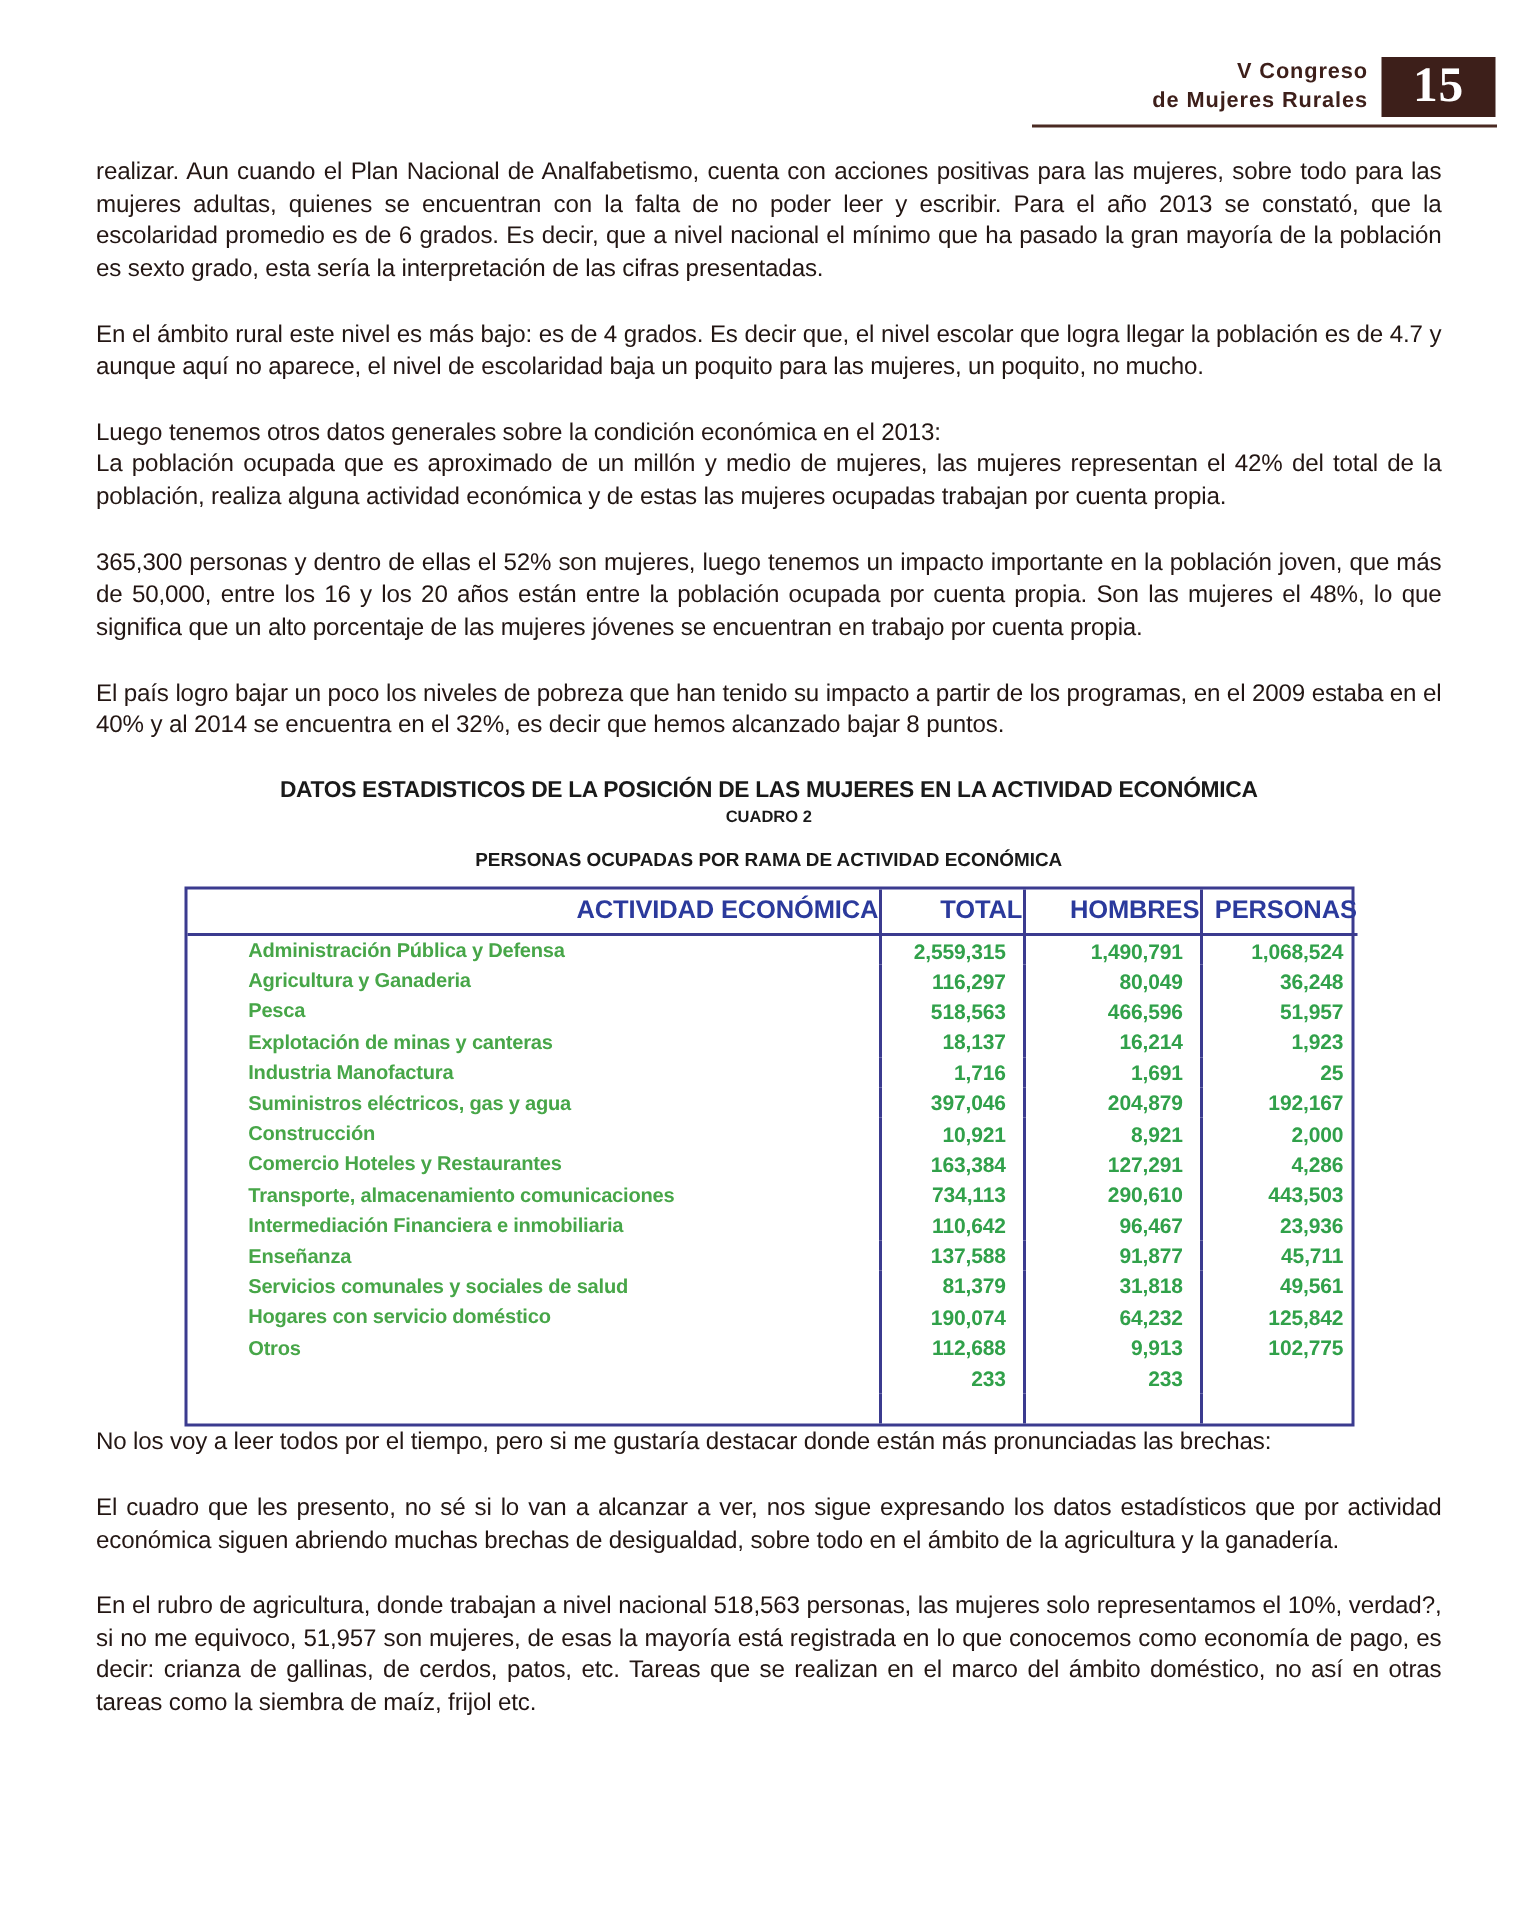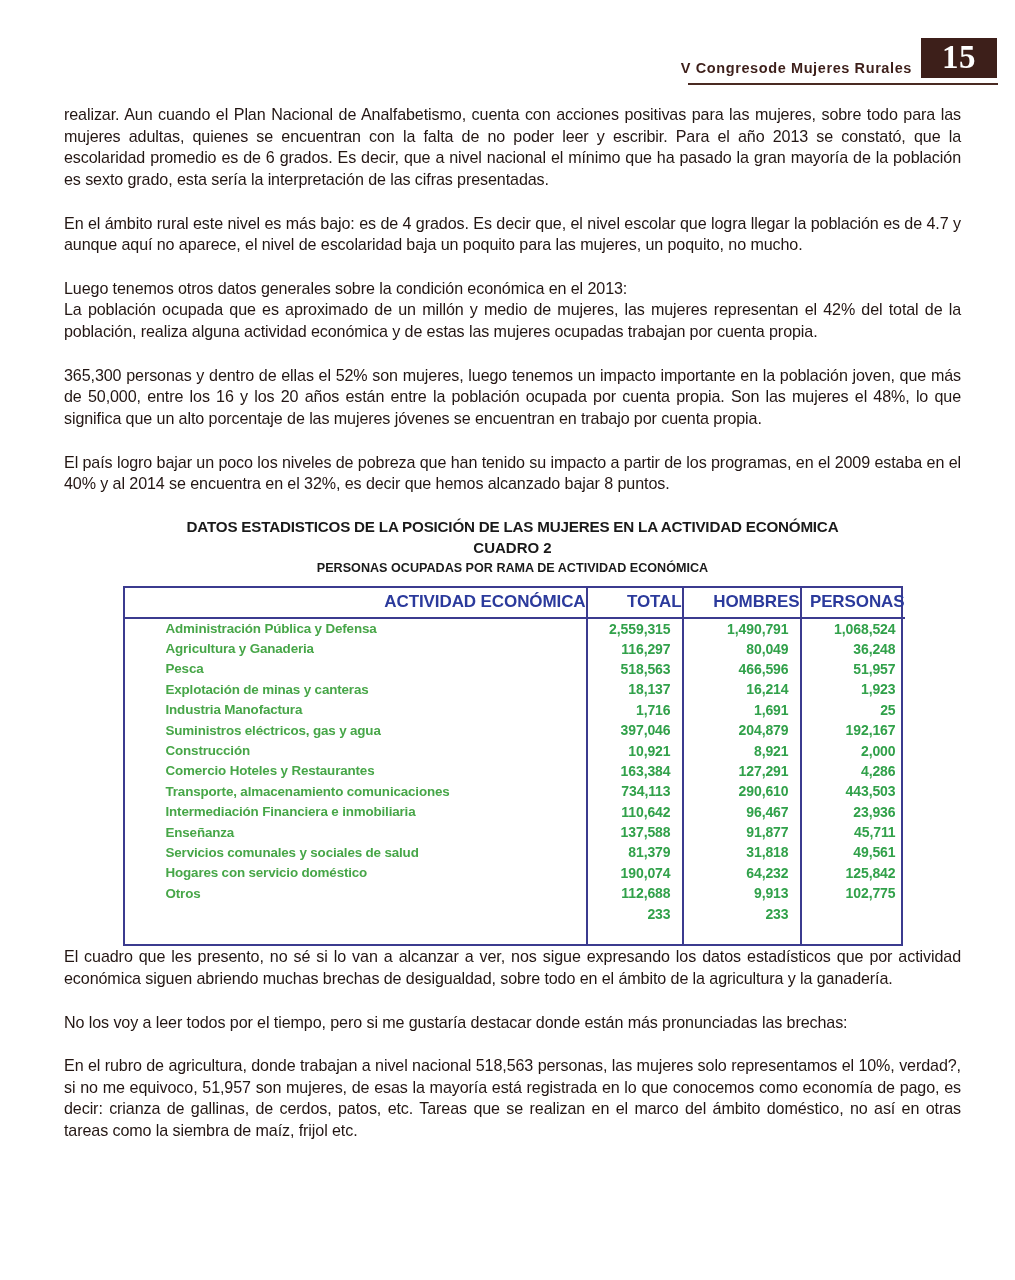--- a/index.html
+++ b/index.html
@@ -27,20 +27,21 @@
   .header-inner {
     position: absolute;
     right: 18px;
     top: 38px;
     display: flex;
     align-items: stretch;
     height: 40px;
   }
   .congress-title {
     display: flex;
+    flex-direction: column;
     justify-content: center;
     align-items: flex-end;
     text-align: right;
     padding-right: 9px;
     font-size: 14.5px;
     font-weight: bold;
     letter-spacing: 0.6px;
     color: #3d1f1a;
     line-height: 1.32;
   }
@@ -92,32 +93,32 @@
   .tbl-title {
     text-align: center;
     font-size: 15.2px;
     font-weight: bold;
     color: #1a1a1a;
     letter-spacing: -0.2px;
     line-height: 1.25;
   }
   .tbl-sub1 {
     text-align: center;
-    font-size: 15px;
+    font-size: 11px;
     font-weight: bold;
     color: #1a1a1a;
     margin-top: 3px;
     letter-spacing: 0px;
   }
   .tbl-sub2 {
     text-align: center;
     font-size: 12.6px;
     font-weight: bold;
     color: #1a1a1a;
-    margin-top: 5px;
+    margin-top: 15px;
     letter-spacing: 0px;
   }
 
   .data-table-wrap {
     margin: 11px auto 0 auto;
     width: 780px;
     border: 2px solid #3b3b8f;
     box-sizing: border-box;
     background: #fff;
   }
@@ -338,19 +339,19 @@
               <td class="c-act">&nbsp;</td>
               <td class="c-num c-total">&nbsp;</td>
               <td class="c-num c-hombres">&nbsp;</td>
               <td class="c-num c-mujeres">&nbsp;</td>
             </tr>
           </tbody>
       </table>
     </div>
   </div>
 
+  <p class="para">No los voy a leer todos por el tiempo, pero si me  gustaría destacar donde están más pronunciadas las brechas:</p>
+
   <p class="para after-table">El cuadro que les presento, no sé si lo van a alcanzar a ver, nos sigue expresando los datos estadísticos que por actividad económica siguen abriendo muchas brechas de desigualdad, sobre todo en el ámbito de la agricultura y la ganadería.</p>
 
-  <p class="para">No los voy a leer todos por el tiempo, pero si me  gustaría destacar donde están más pronunciadas las brechas:</p>
-
   <p class="para">En el rubro de agricultura, donde trabajan a nivel nacional  518,563 personas,  las mujeres solo representamos el 10%, verdad?, si no me equivoco, 51,957 son mujeres, de esas la mayoría está registrada en lo que conocemos como economía de pago, es decir: crianza de gallinas, de cerdos, patos,  etc. Tareas que se realizan en el marco del ámbito doméstico, no así en otras tareas como la siembra de maíz, frijol etc.</p>
 
 </div>
 
 </body></html>

